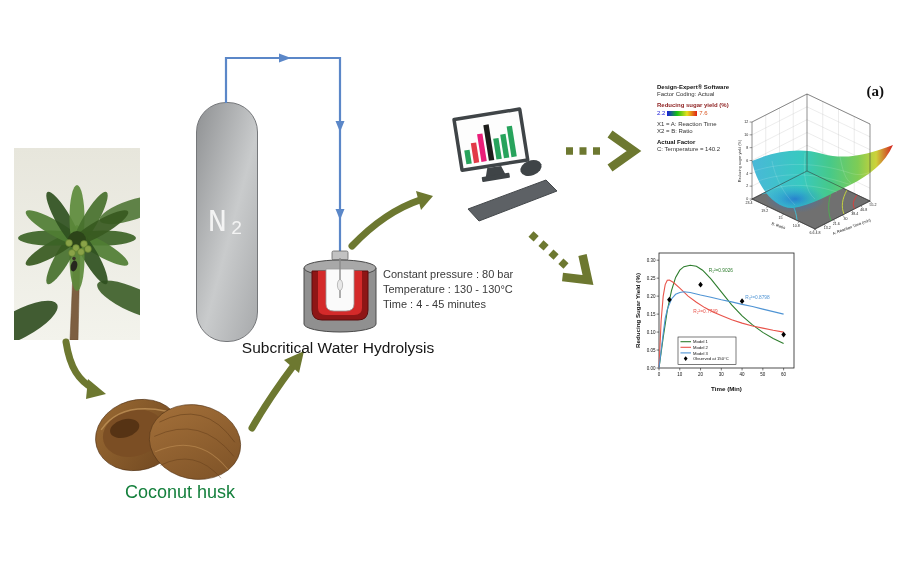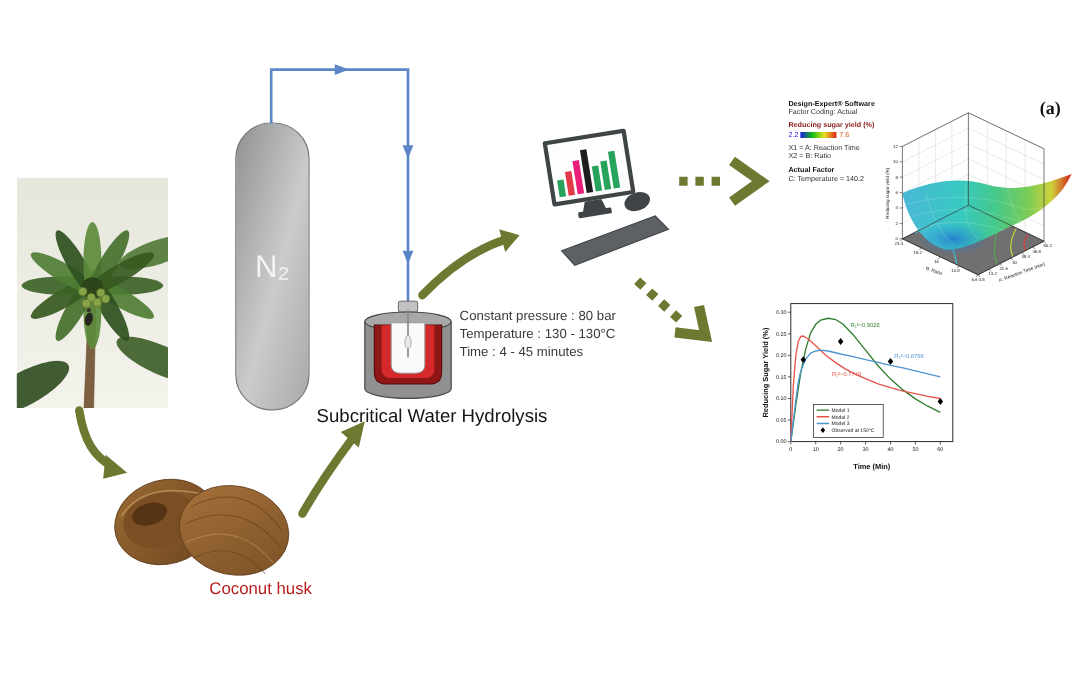--- a/index.html
+++ b/index.html
@@ -3,26 +3,26 @@
 <meta charset="utf-8">
 <style>
   html,body{margin:0;padding:0}
   body{width:900px;height:562px;position:relative;background:#ffffff;
        font-family:"Liberation Sans",sans-serif;overflow:hidden}
   .abs{position:absolute}
   #tree-photo{left:14px;top:148px}
   #n2-cylinder{left:196px;top:102px;width:60px;height:238px;border-radius:30px;
     background:linear-gradient(105deg,#8f9193,#c9cbcc 55%,#a7a9ab);
     border:1px solid #75777a;display:flex;align-items:center;justify-content:center}
-  #n2-cylinder span{color:#f3f3f3;font-size:26px;font-family:Liberation Sans, sans-serif}
+  #n2-cylinder span{color:#f3f3f3;font-size:32px;font-family:Liberation Mono, monospace}
   #overlay{left:0;top:0}
   #husk-img{left:90px;top:390px}
-  #husk-label{left:100px;top:482px;width:160px;text-align:right;font-size:14px;color:#b91c1c}
-  #process-label{left:240px;top:339px;width:240px;text-align:center;font-size:15.5px;color:#151515}
-  #conditions{left:383px;top:257px;font-size:11px;line-height:15px;color:#3a3a3a}
+  #husk-label{left:100px;top:482px;width:160px;text-align:center;font-size:18px;color:#15803d}
+  #process-label{left:218px;top:339px;width:240px;text-align:center;font-size:15.5px;color:#151515}
+  #conditions{left:383px;top:267px;font-size:11px;line-height:15px;color:#3a3a3a}
   #surface-panel{left:645px;top:75px;width:255px;height:165px}
   #surface-chart{position:absolute;left:0;top:0}
   #de-info{position:absolute;left:12px;top:9px;width:104px;font-size:6px;line-height:7.2px;color:#333}
   .de-b{font-weight:bold;color:#111}
   .de-red{color:#8c1d1d}
   .sp{margin-top:4px}
   .cb-grad{display:inline-block;width:30px;height:5px;
     background:linear-gradient(90deg,#1a1adf,#15c015,#e8e020,#e02015);
     vertical-align:middle;margin:0 2px}
   .cb-min{color:#2020d8}.cb-max{color:#d85520}

